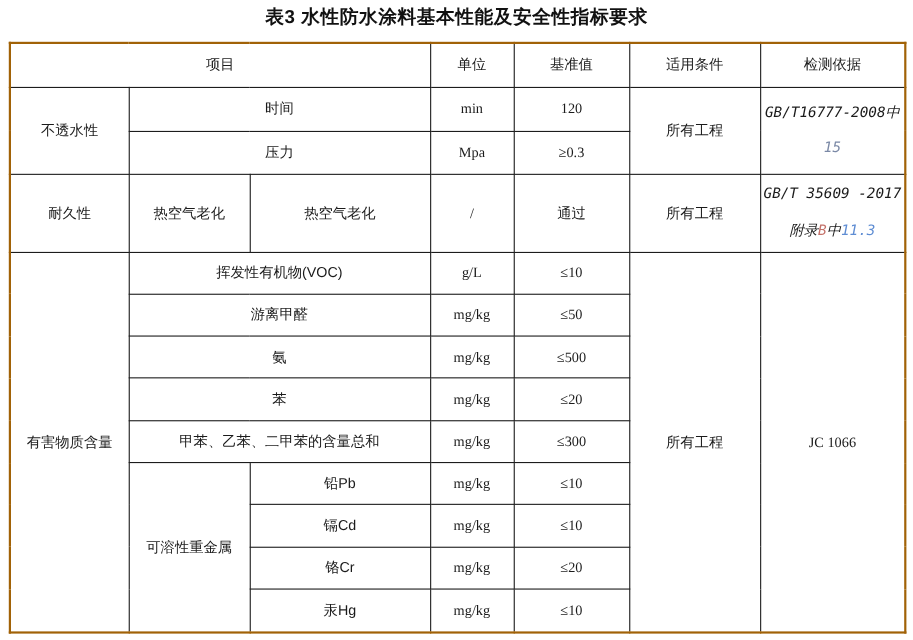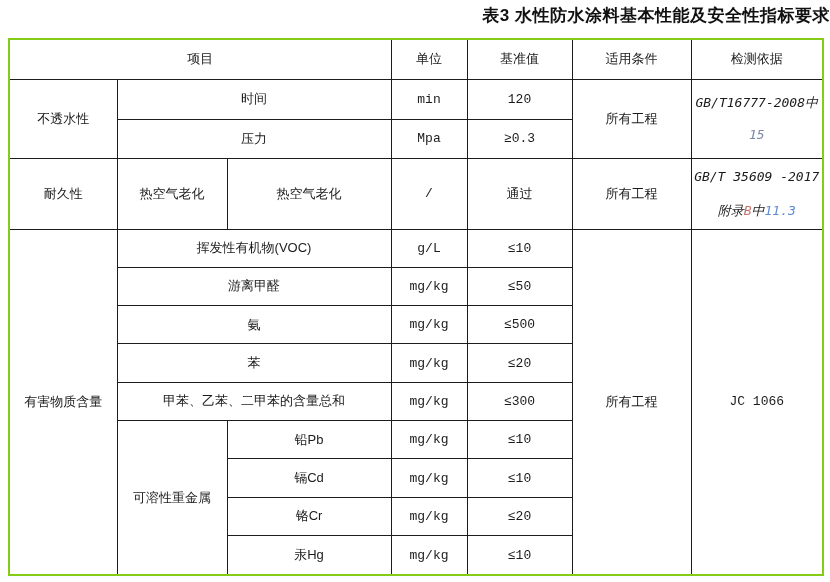--- a/index.html
+++ b/index.html
@@ -1,35 +1,35 @@
 <!DOCTYPE html>
 <html><head>
 <meta charset="utf-8">
 <style>
   html,body{margin:0;padding:0;background:#ffffff;}
   .page{
     position:relative;width:830px;height:582px;background:#fff;
     font-family:"Liberation Sans","DejaVu Sans",sans-serif;color:#1b1b1b;overflow:hidden;
   }
   .doc-title{
-    position:absolute;top:4px;left:0;width:100%;text-align:right;
+    position:absolute;top:4px;left:0;width:100%;text-align:center;
     font-size:17px;font-weight:bold;letter-spacing:0.5px;color:#111;
   }
   table.spec{
     position:absolute;left:8px;top:38px;width:814px;height:538px;
     border-collapse:collapse;table-layout:fixed;
-    border:2px solid #84cc16;
+    border:2px solid #a16207;
   }
   .spec th,.spec td{
     border:1px solid #1c1c1c;
     text-align:center;vertical-align:middle;
     font-size:13px;font-weight:normal;padding:0 2px;
     overflow:hidden;
   }
-  .lat{font-family:Liberation Mono, monospace;font-size:12px;margin-left:23px;}
+  .lat{font-family:Liberation Serif, serif;font-size:12px;margin-left:23px;}
   .cellL{text-align:left;padding-left:1px;margin-left:16px;}
   .basis{font-family:"DejaVu Sans Mono","Liberation Mono",monospace;font-size:12px;line-height:1.2;font-style:italic;}
   .basis .line1{margin-bottom:16px;}
   .basis2 .line1{margin-bottom:18px;}
   .ref-num{color:var(--ref-gray-blue,#7b89a6);}
   .ref-red{color:var(--ref-red,#c4726a);}
   .ref-blue{color:var(--ref-blue,#5f8dd3);text-align:right;}
 </style>
 </head>
 <body>

